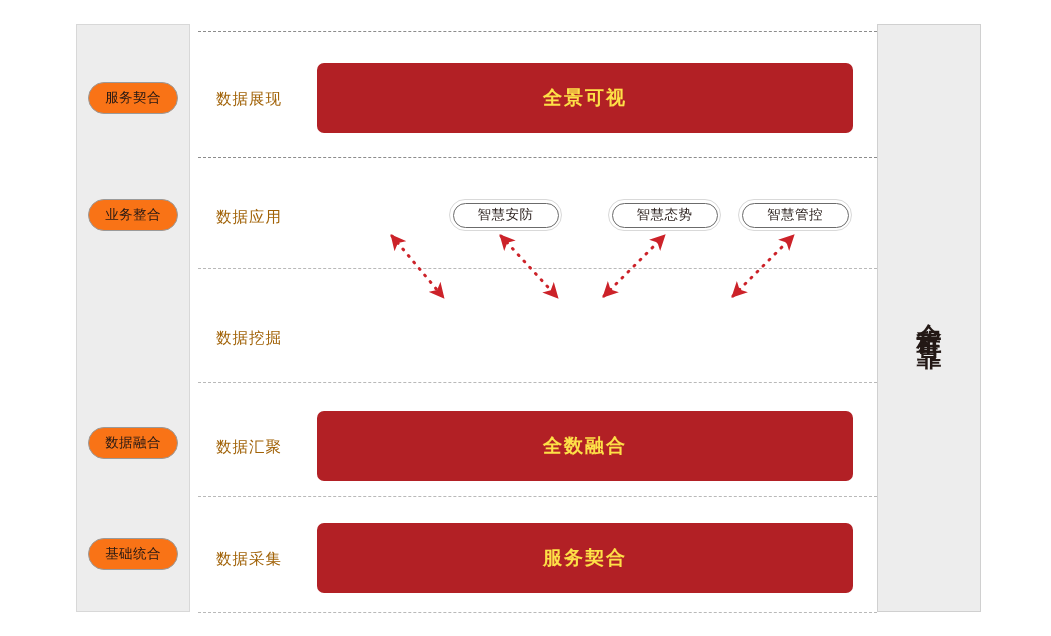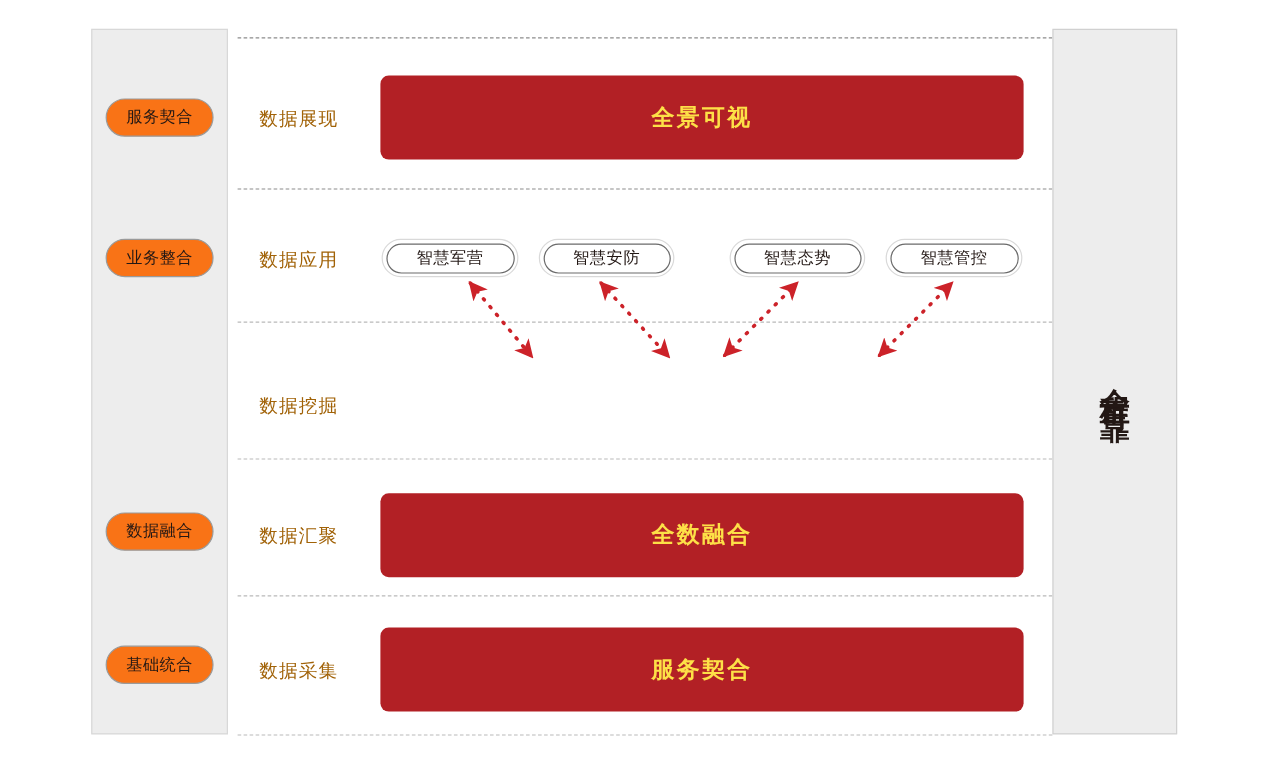--- a/index.html
+++ b/index.html
@@ -189,25 +189,20 @@
   <div class="red-bar" style="top:63px;height:70px">
       <span>全景可视</span>
     </div>
   <div class="red-bar" style="top:411px;height:70px">
       <span>全数融合</span>
     </div>
   <div class="red-bar" style="top:523px;height:70px">
       <span>服务契合</span>
     </div>
 
-  <div class="app-pill" style="left:318px;width:114px;top:199px">
-    <div class="app-pill-inner">
-        <span>智慧军营</span>
-      </div>
-  </div>
   <div class="app-pill" style="left:449px;width:113px;top:199px">
     <div class="app-pill-inner">
         <span>智慧安防</span>
       </div>
   </div>
   <div class="app-pill" style="left:608px;width:113px;top:199px">
     <div class="app-pill-inner">
         <span>智慧态势</span>
       </div>
   </div>

